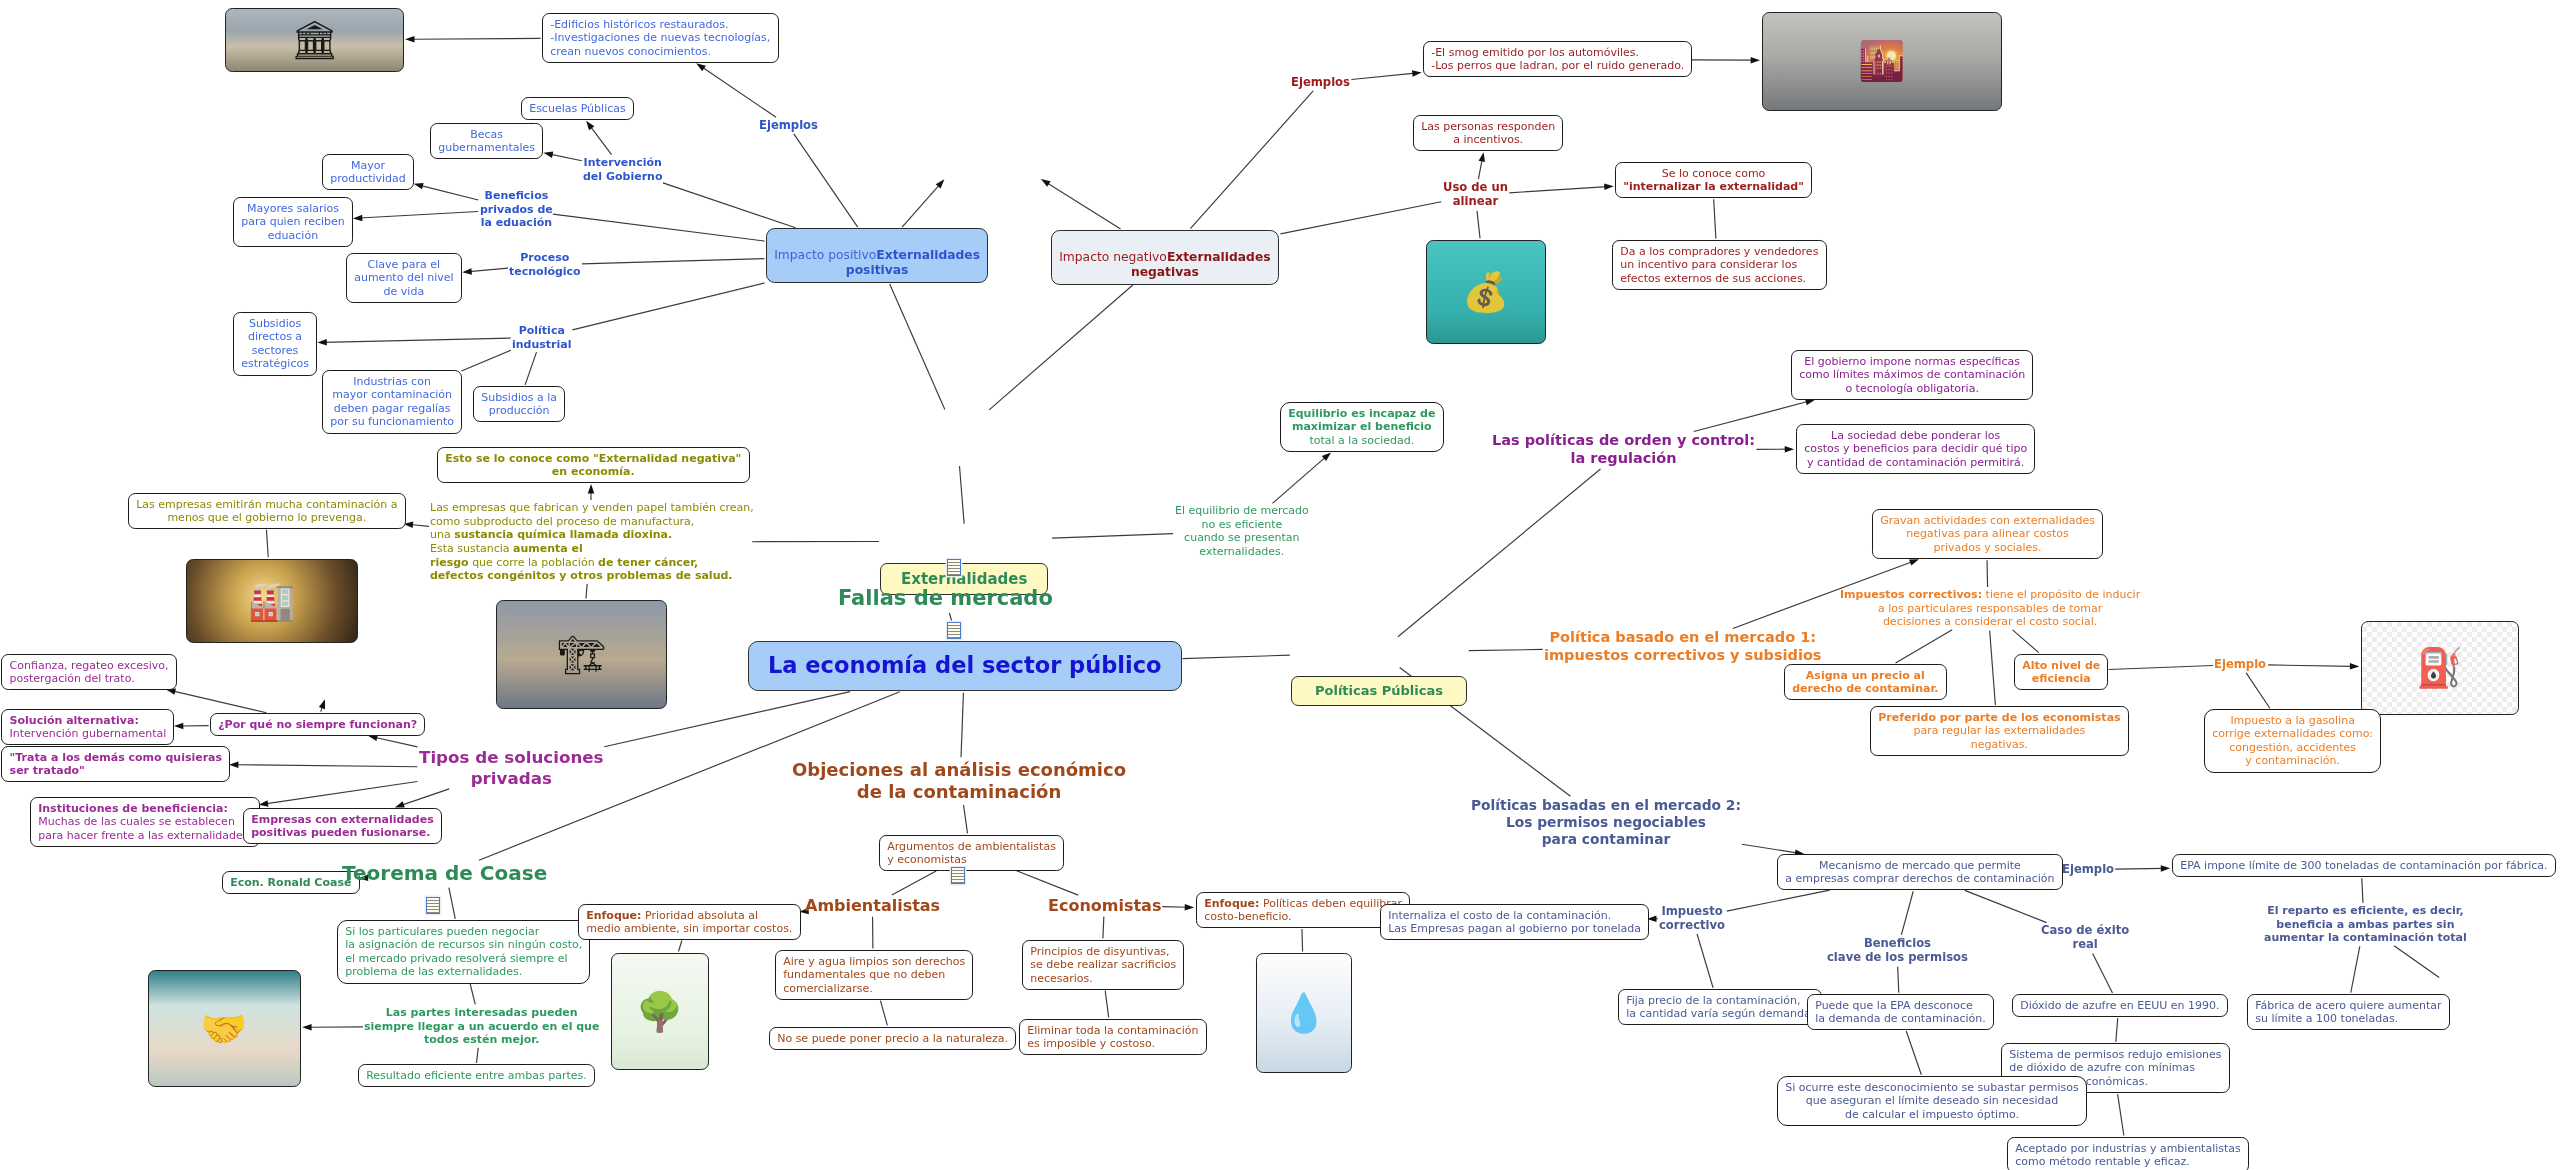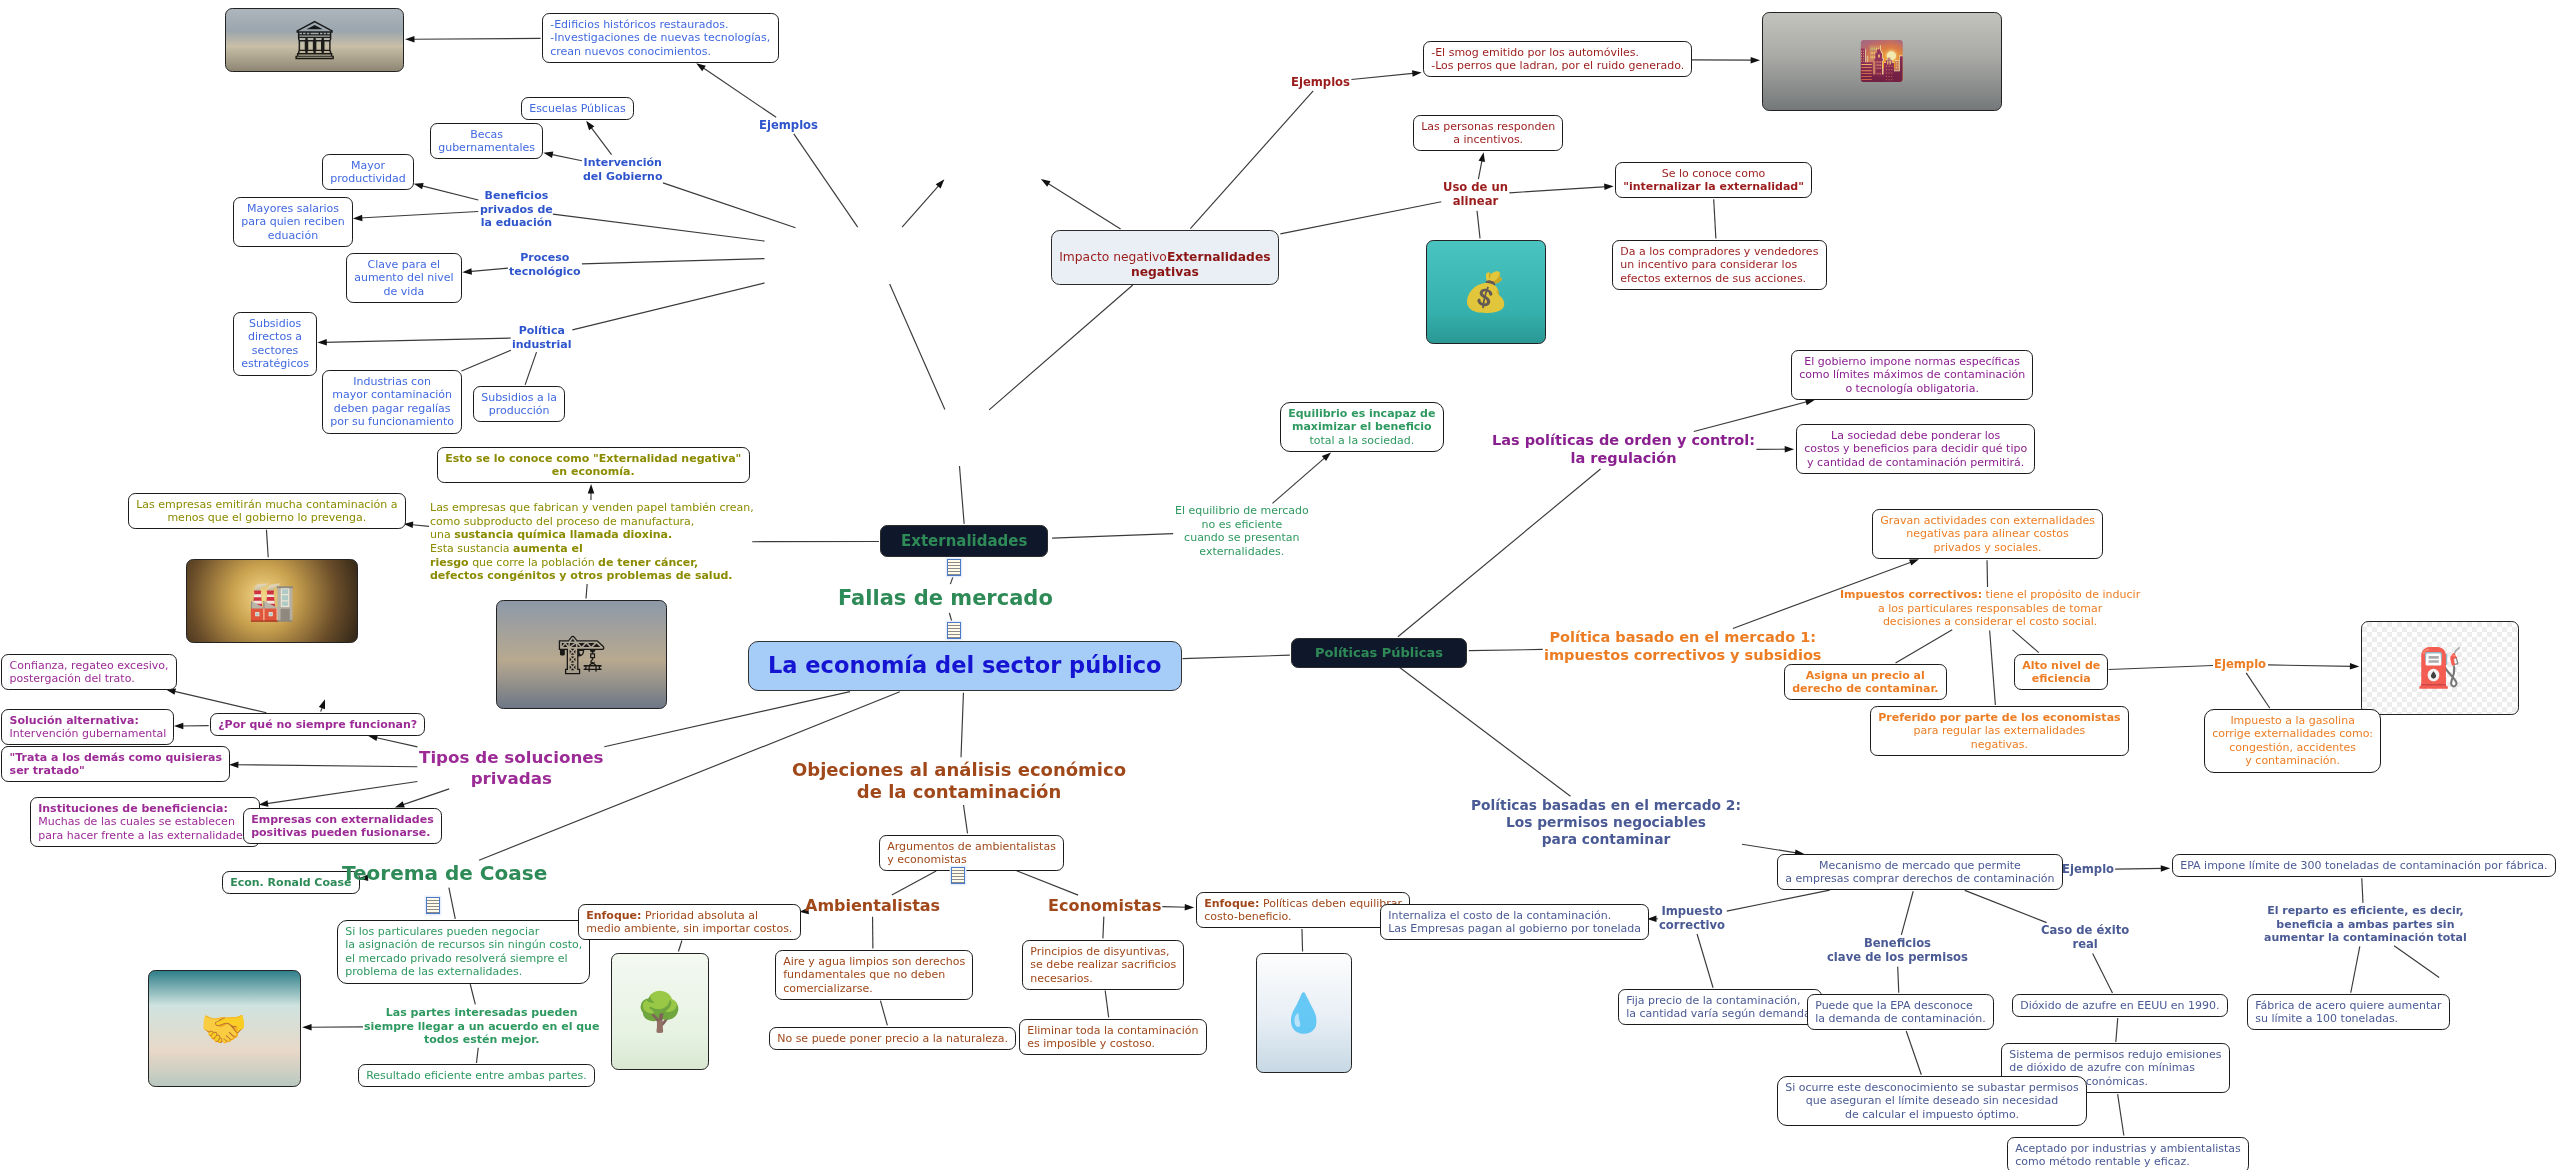--- a/index.html
+++ b/index.html
@@ -17,21 +17,21 @@
   .c-olive{color:#8B8B00}
   .c-red{color:#9B1C1C}
   .c-purple{color:#8A1F8F}
   .c-magenta{color:#9C2B96}
   .c-orange{color:#ED7D23}
   .c-brown{color:#A0481A}
   .c-slate{color:#4A5A94}
   
   .fill-blue{background:#A6CCF8;border:1.2px solid #2b2b2b;}
   .fill-neg{background:#E9EFF4;border:1.2px solid #2b2b2b;}
-  .fill-green{background:#0f172a;border:1.2px solid #2b2b2b;}
+  .fill-green{background:#fef9c3;border:1.2px solid #2b2b2b;margin-top:38px;}
   .root-box{background:#A6CCF8;border:1.4px solid #333;border-radius:10px;padding:10px 19px;
             font-size:22.5px;font-weight:bold;color:#1414D2;}
   .h-ext{font-size:15px;padding:5.8px 20px;}
   .h-pp{font-size:13px;padding:5.8px 23px;}
   .h-fallas{font-size:21px;}
   .h-teorema{font-size:20px;}
   .h-big-magenta{font-size:16.7px;font-weight:bold;}
   .h-objeciones{font-size:18px;font-weight:bold;}
   .h-sub{font-size:16px;font-weight:bold;}
   .h-mid{font-size:14.5px;font-weight:bold;}
@@ -245,20 +245,24 @@
 sectores
 estratégicos</div>
   <div class="n box c-blue" style="left:322px;top:370px">Industrias con
 mayor contaminación
 deben pagar regalías
 por su funcionamiento</div>
   <div class="n box c-blue" style="left:473px;top:386px">Subsidios a la
 producción</div>
   <div class="n c-blueb fs16" style="left:759px;top:118px">Ejemplos</div>
 
+  <div class="n box fill-blue fs17" style="left:766px;top:228px;border-radius:8.7px">
+    <span style="color:#3A66D9">Impacto positivo</span><span class="b" style="color:#2E55CC">Externalidades
+positivas</span>
+  </div>
   <div class="n box fill-neg fs17" style="left:1051px;top:230px;border-radius:8.7px">
     <span style="color:#9B1C1C">Impacto negativo</span><span class="b" style="color:#8B1515">Externalidades
 negativas</span>
   </div>
 
   <div class="n c-red b fs16" style="left:1291px;top:75px">Ejemplos</div>
   <div class="n box c-red tl" style="left:1423px;top:41px">-El smog emitido por los automóviles.
 -Los perros que ladran, por el ruido generado.</div>
   <div class="n box c-red" style="left:1413px;top:115px">Las personas responden
 a incentivos.</div>

